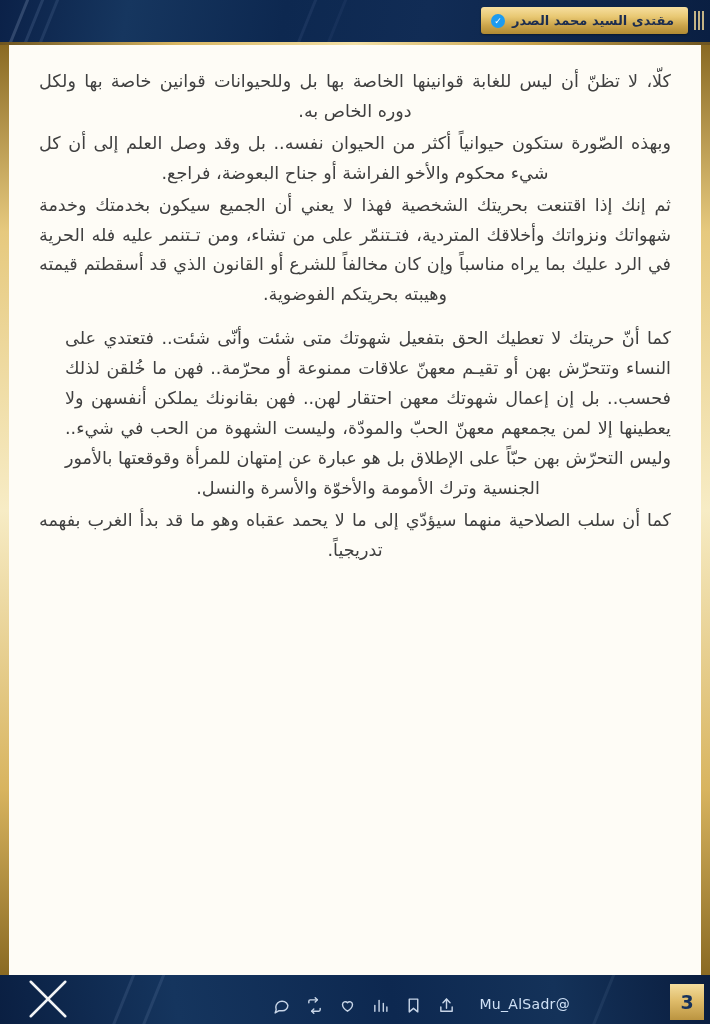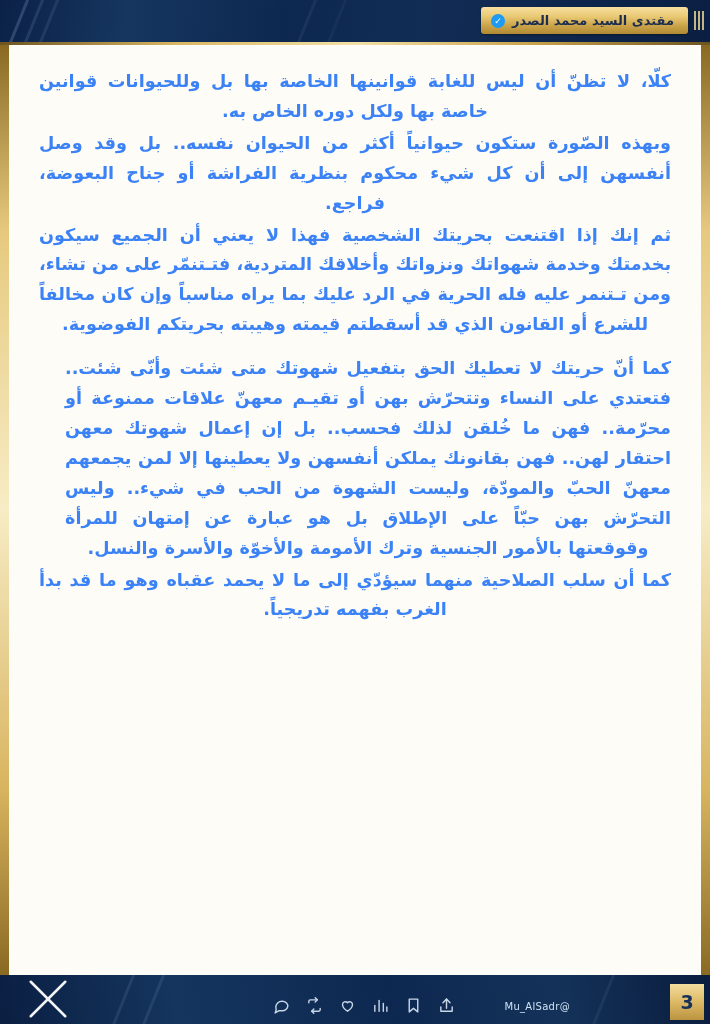--- a/index.html
+++ b/index.html
@@ -108,22 +108,22 @@
     width: 692px;
     height: 930px;
     background: #fefcf6;
     box-sizing: border-box;
     padding: 22px 30px 10px 30px;
     overflow: hidden;
   }
   .para {
     font-size: 17.6px;
     line-height: 1.70;
-    color: #3b82f6;
-    font-weight: bold;
+    color: #404040;
+    font-weight: normal;
     text-align: justify;
     text-align-last: center;
     margin: 0 0 2px 0;
     letter-spacing: 0;
   }
   .para.gap { margin-top: 14px; margin-left: 26px; }
 
   
   .bottombar {
     position: absolute;
@@ -155,21 +155,21 @@
     font-weight: bold;
     display: flex;
     align-items: center;
     justify-content: center;
   }
   .handle {
     position: absolute;
     bottom: 12px;
     right: 140px;
     color: #cfe0f5;
-    font-size: 10px;
+    font-size: 14px;
     letter-spacing: 0.3px;
     margin-top: 8px;
   }
   .actions {
     position: absolute;
     bottom: 10px;
     right: 255px;
     display: flex;
     gap: 16px;
     align-items: center;
@@ -210,21 +210,21 @@
       <span></span>
   </div>
 </div>
 <div class="gold-rule"></div>
 
 <div class="edge left"></div>
 <div class="edge right"></div>
 
 <div class="page">
   <p class="para">كلّا، لا تظنّ أن ليس للغابة قوانينها الخاصة بها بل وللحيوانات قوانين خاصة بها ولكل دوره الخاص به.</p>
-  <p class="para">وبهذه الصّورة ستكون حيوانياً أكثر من الحيوان نفسه.. بل وقد وصل أنفسهن إلى أن كل شيء محكوم بنظرية الفراشة أو جناح البعوضة، فراجع.</p>
+  <p class="para">وبهذه الصّورة ستكون حيوانياً أكثر من الحيوان نفسه.. بل وقد وصل العلم إلى أن كل شيء محكوم والأخو الفراشة أو جناح البعوضة، فراجع.</p>
   <p class="para">ثم إنك إذا اقتنعت بحريتك الشخصية فهذا لا يعني أن الجميع سيكون بخدمتك وخدمة شهواتك ونزواتك وأخلاقك المتردية، فتـتنمّر على من تشاء، ومن تـتنمر عليه فله الحرية في الرد عليك بما يراه مناسباً وإن كان مخالفاً للشرع أو القانون الذي قد أسقطتم قيمته وهيبته بحريتكم الفوضوية.</p>
   <p class="para gap">كما أنّ حريتك لا تعطيك الحق بتفعيل شهوتك متى شئت وأنّى شئت.. فتعتدي على النساء وتتحرّش بهن أو تقيـم معهنّ علاقات ممنوعة أو محرّمة.. فهن ما خُلقن لذلك فحسب.. بل إن إعمال شهوتك معهن احتقار لهن.. فهن بقانونك يملكن أنفسهن ولا يعطينها إلا لمن يجمعهم معهنّ الحبّ والمودّة، وليست الشهوة من الحب في شيء.. وليس التحرّش بهن حبّاً على الإطلاق بل هو عبارة عن إمتهان للمرأة وقوقعتها بالأمور الجنسية وترك الأمومة والأخوّة والأسرة والنسل.</p>
   <p class="para">كما أن سلب الصلاحية منهما سيؤدّي إلى ما لا يحمد عقباه وهو ما قد بدأ الغرب بفهمه تدريجياً.</p>
 </div>
 
 <div class="bottombar">
   <span class="bdiag b1"></span>
   <span class="bdiag b2"></span>
   <span class="bdiag b3"></span>
 

